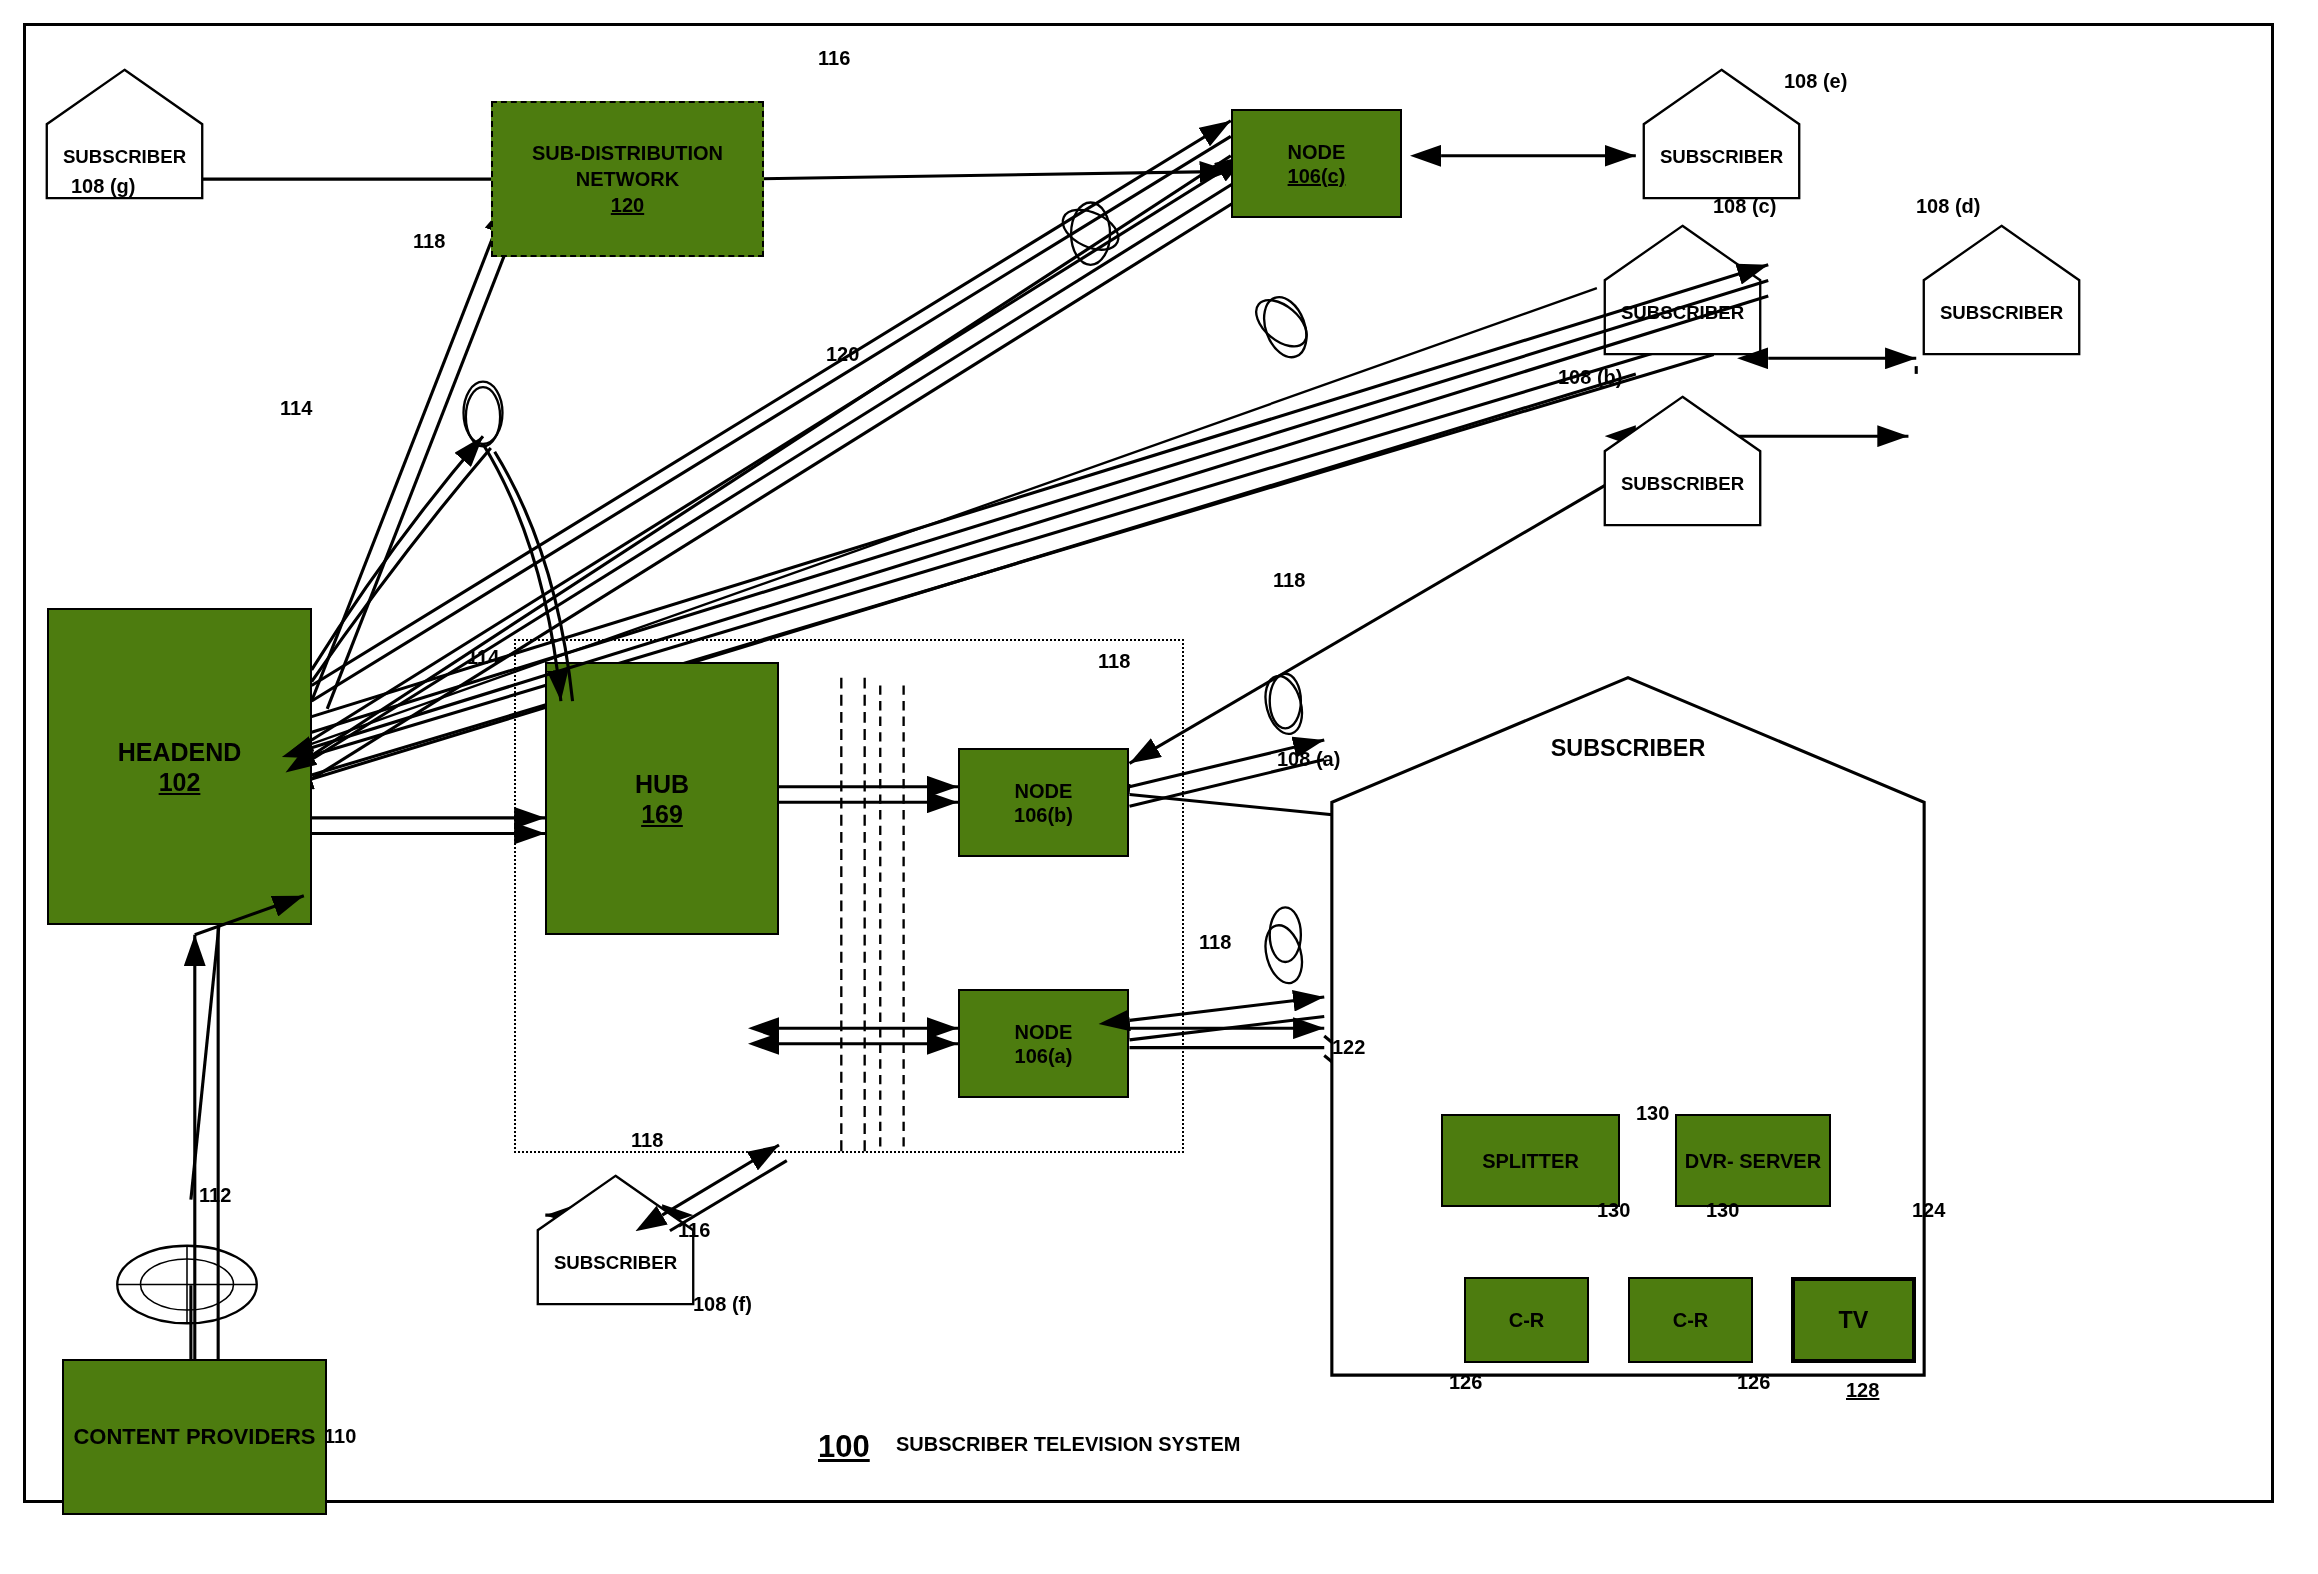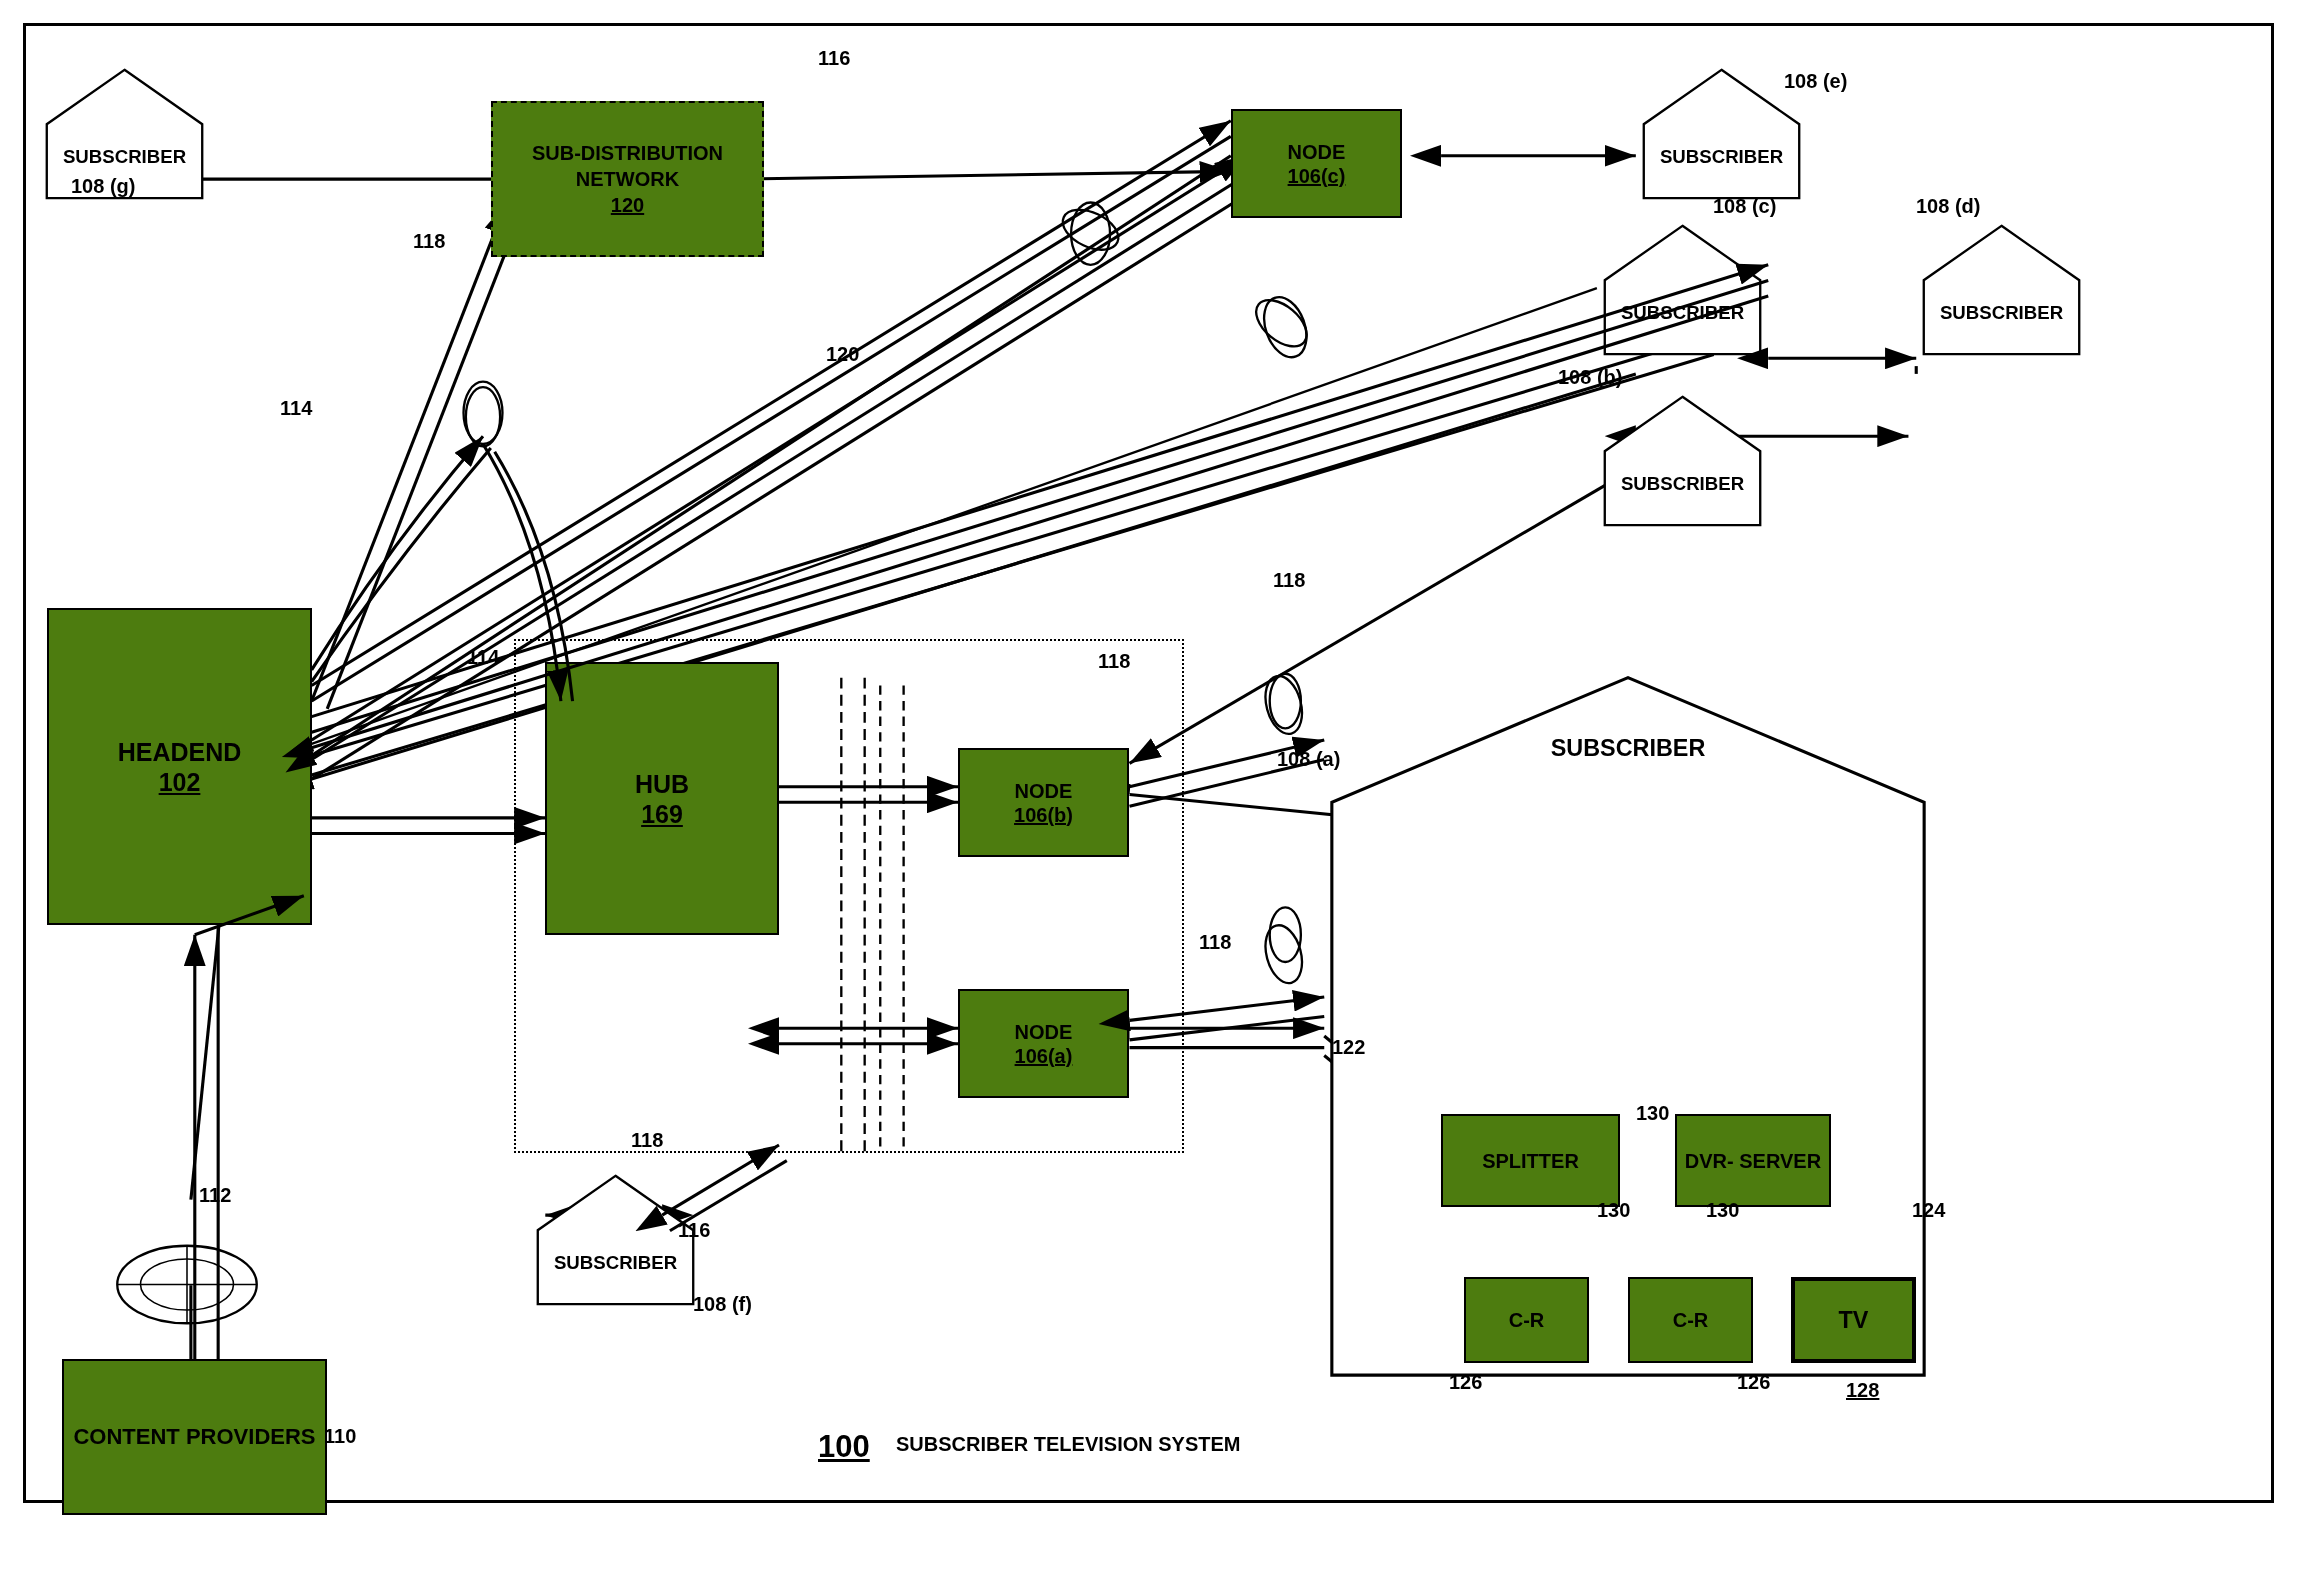--- a/index.html
+++ b/index.html
@@ -173,28 +173,28 @@
   <div class="box" style="left:545px; top:662px; width:234px; height:273px; font-size:25px;">
     <div>
       <div>HUB</div>
       <div style="text-decoration:underline; font-size:25px;">169</div>
     </div>
   </div>
 
   <div class="box" style="left:958px; top:748px; width:171px; height:109px; font-size:20px;">
     <div>
       <div>NODE</div>
-      <div style="text-decoration:underline;">106(b)</div>
+      <div style="">106(b)</div>
     </div>
   </div>
 
   <div class="box" style="left:958px; top:989px; width:171px; height:109px; font-size:20px;">
     <div>
       <div>NODE</div>
-      <div style="text-decoration:underline;text-align:right;">106(a)</div>
+      <div style="text-align:right;">106(a)</div>
     </div>
   </div>
 
   <div class="box box-dotted" style="left:514px; top:639px; width:670px; height:514px; background:transparent; z-index:0; border-width:2.3px;"></div>
 
   <div class="box" style="left:1231px; top:109px; width:171px; height:109px; font-size:20px;">
     <div>
       <div>NODE</div>
       <div style="text-decoration:underline;">106(c)</div>
     </div>

